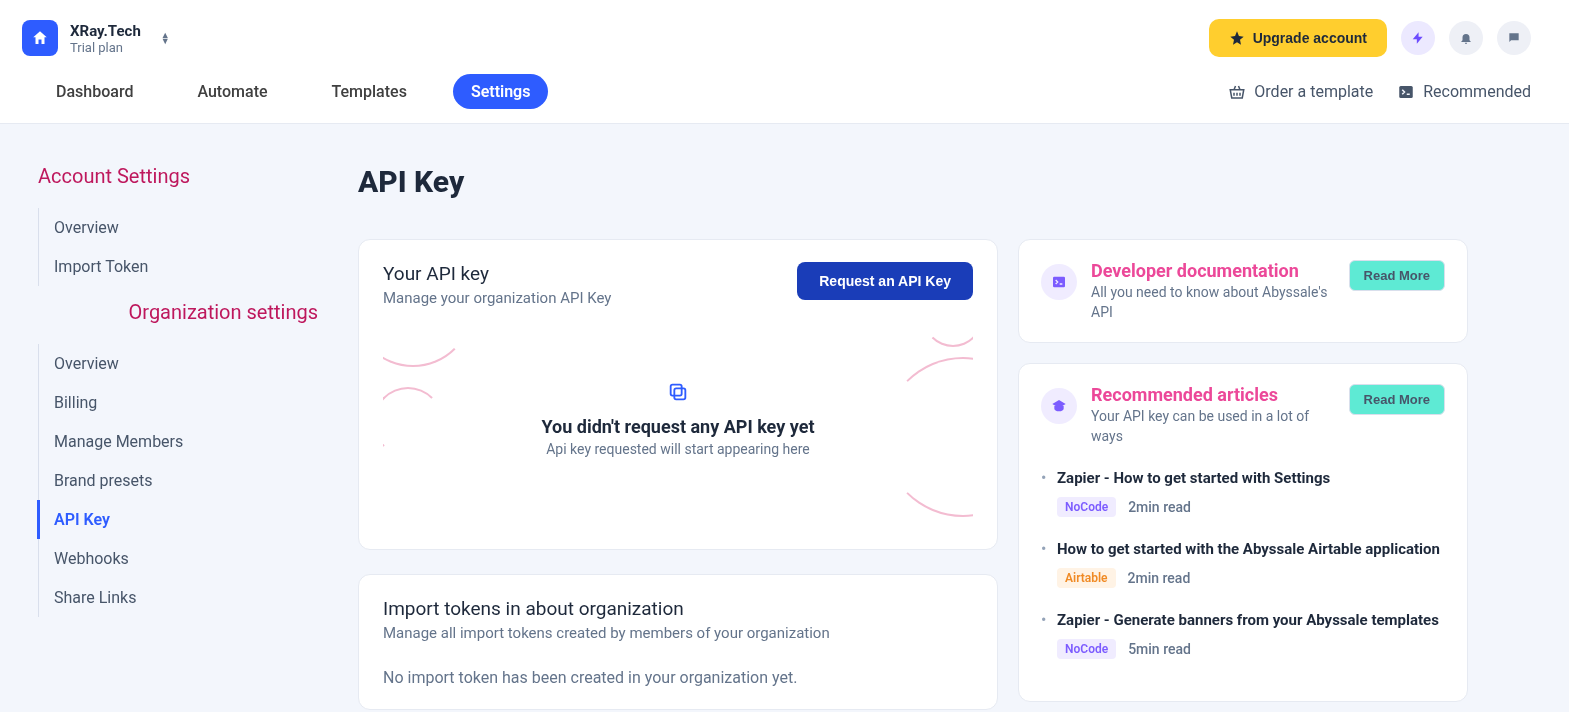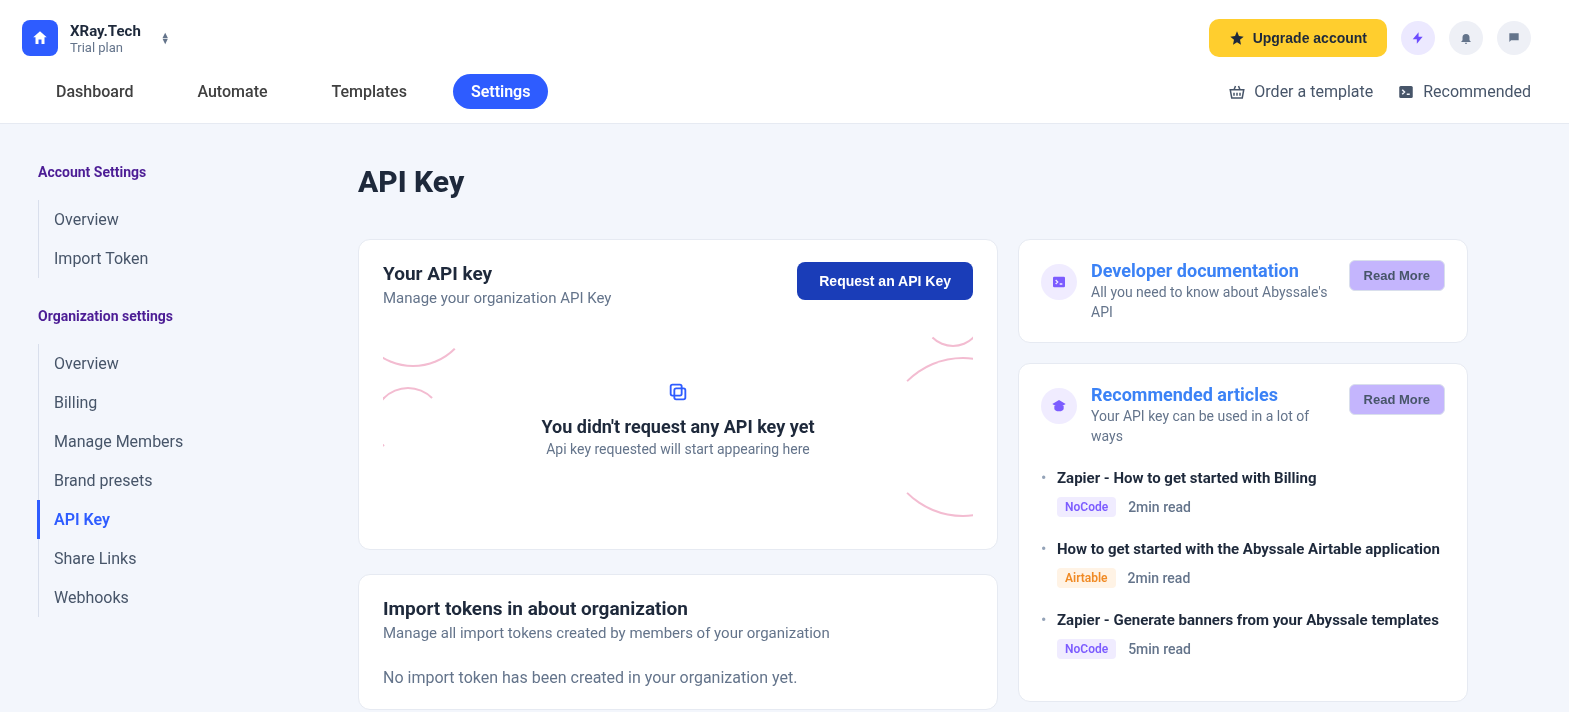--- a/index.html
+++ b/index.html
@@ -24,60 +24,60 @@
   .nav-item { font-size:16px; font-weight:500; color:#404040; padding:8px 18px; border-radius:20px; cursor:pointer;}
   .nav-item.active { background:#2e5cff; color:#fff; font-weight:600;}
   .nav-right { display:flex; gap:24px; align-items:center;}
   .nav-link { display:flex; align-items:center; gap:8px; font-size:16px; color:#475569; cursor:pointer;}
   
   
   .content { display:flex; background:#f3f6fc; min-height:660px; padding: 40px 38px 0 38px; gap: 40px;}
   
   
   .sidebar { width: 280px; flex-shrink:0;}
-  .side-heading { font-size:14px; font-weight:700; color:#4c1d95; margin-bottom:20px; }
-  .side-heading.second { margin-top:30px;}
+  .side-heading { font-size:20px; font-weight:400; color:#be185d; margin-bottom:20px; }
+  .side-heading.second { margin-top:14px;text-align:right;}
   .side-list { border-left:1px solid #d9dfec; }
   .side-item { font-size:16px; color:#475569; padding:10px 0 10px 14px; cursor:pointer; border-left:3px solid transparent; margin-left:-2px;}
   .side-item.active { color:#2e5cff; font-weight:600; border-left:3px solid #2e5cff;}
   
   
   .main { flex:1; }
   .page-title { font-size:30px; font-weight:800; color:#1e293b; margin-bottom:40px;}
   
   .main-cols { display:flex; gap:20px; align-items:flex-start;}
   .left-col { flex:1; max-width:640px;}
   .right-col { width:450px; flex-shrink:0;}
   
   .card { background:#fff; border-radius:12px; border:1px solid #e6eaf2; padding:22px 24px; margin-bottom:24px;}
   .card-header { display:flex; justify-content:space-between; align-items:flex-start; gap:16px;}
-  .card-title { font-size:19px; font-weight:700; color:#1e293b;}
+  .card-title { font-size:19px; font-weight:400; color:#1e293b;}
   .card-subtitle { font-size:15px; color:#64748b; margin-top:4px;}
   .req-btn { background:#1a3db8; color:#fff; border:none; font-weight:700; font-size:14px; padding:11px 22px; border-radius:8px; cursor:pointer; white-space:nowrap;}
   
   .empty-area { position:relative; height:220px; display:flex; flex-direction:column; align-items:center; justify-content:center; overflow:hidden;}
   .empty-icon { width:28px; height:28px; display:flex; align-items:center; justify-content:center; color:#2e5cff; margin-bottom:10px;}
   .empty-title { font-size:18px; font-weight:700; color:#1e293b;}
   .empty-sub { font-size:14px; color:#64748b; margin-top:4px;}
   .deco { position:absolute; border:2px solid #f3bcd1; border-radius:50%; }
   .deco.d1 { width:120px; height:120px; top:-60px; left:-30px; border-top-color:transparent; border-right-color:transparent;}
   .deco.d2 { width:70px; height:70px; top:80px; left:-10px; border-bottom-color:transparent; border-right-color:transparent;}
   .deco.d3 { width:160px; height:160px; top:50px; right:-70px; border-left-color:transparent;}
   .deco.d4 { width:60px; height:60px; top:-20px; right:-10px; border-left-color:transparent; border-top-color:transparent;}
   
   .no-token { font-size:16px; color:#64748b; margin-top:26px;}
   
   .right-card { background:#fff; border-radius:12px; border:1px solid #e6eaf2; padding:20px 22px; margin-bottom:20px;}
   .rc-head { display:flex; gap:14px; align-items:flex-start;}
   .rc-icon { width:36px; height:36px; border-radius:50%; display:flex; align-items:center; justify-content:center; flex-shrink:0; margin-top:4px;}
   .rc-icon.purple { background:#f0ecff; color:#7c5cff;}
   .rc-text { flex:1;}
-  .rc-title { font-size:18px; font-weight:700; color:#3b82f6;}
+  .rc-title { font-size:18px; font-weight:700; color:#ec4899;}
   .rc-sub { font-size:14px; color:#64748b; margin-top:2px; line-height:1.4;}
-  .readmore { background:#c4b5fd; border:1px solid #d9dfec; color:#475569; font-size:13px; font-weight:600; padding:7px 14px; border-radius:6px; cursor:pointer; white-space:nowrap; align-self:flex-start;text-align:right;}
+  .readmore { background:#5eead4; border:1px solid #d9dfec; color:#475569; font-size:13px; font-weight:600; padding:7px 14px; border-radius:6px; cursor:pointer; white-space:nowrap; align-self:flex-start;text-align:right;}
   
   .article-list { margin-top:22px;}
   .article { margin-bottom:22px; padding-left:16px; position:relative;}
   .article::before { content:"•"; position:absolute; left:0; top:0; color:#94a3b8;}
   .art-title { font-size:15px; font-weight:700; color:#1e293b; line-height:1.4;}
   .art-meta { display:flex; gap:12px; align-items:center; margin-top:8px;}
   .tag { font-size:12px; font-weight:600; padding:3px 8px; border-radius:4px;}
   .tag.nocode { background:#f0ecff; color:#7c5cff;}
   .tag.airtable { background:#fff3e5; color:#f08a24;}
   .readtime { font-size:14px; color:#64748b; font-weight:500;}
@@ -167,22 +167,22 @@
       <div class="side-item">Overview</div>
       <div class="side-item">Import Token</div>
     </div>
     <div class="side-heading second">Organization settings</div>
     <div class="side-list">
       <div class="side-item">Overview</div>
       <div class="side-item">Billing</div>
       <div class="side-item">Manage Members</div>
       <div class="side-item">Brand presets</div>
       <div class="side-item active">API Key</div>
+      <div class="side-item">Webhooks</div>
       <div class="side-item">Share Links</div>
-      <div class="side-item">Webhooks</div>
     </div>
   </div>
 
   <div class="main">
     <h1 class="page-title">API Key</h1>
 
     <div class="main-cols">
       <div class="left-col">
 
         <div class="card">
@@ -242,21 +242,21 @@
                 </svg>
             </div>
             <div class="rc-text">
               <div class="rc-title">Recommended articles</div>
               <div class="rc-sub">Your API key can be used in a lot of ways</div>
             </div>
             <button class="readmore">Read More</button>
           </div>
           <div class="article-list" id="article-list">
               <div class="article">
-    <div class="art-title">Zapier - How to get started with Billing</div>
+    <div class="art-title">Zapier - How to get started with Settings</div>
     <div class="art-meta">
       <span class="tag nocode">NoCode</span>
       <span class="readtime">2min read</span>
     </div>
               </div>
               <div class="article">
     <div class="art-title">How to get started with the Abyssale Airtable application</div>
     <div class="art-meta">
       <span class="tag airtable">Airtable</span>
       <span class="readtime">2min read</span>

